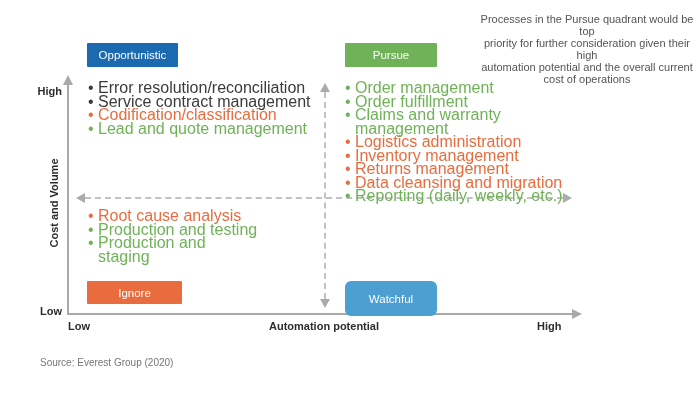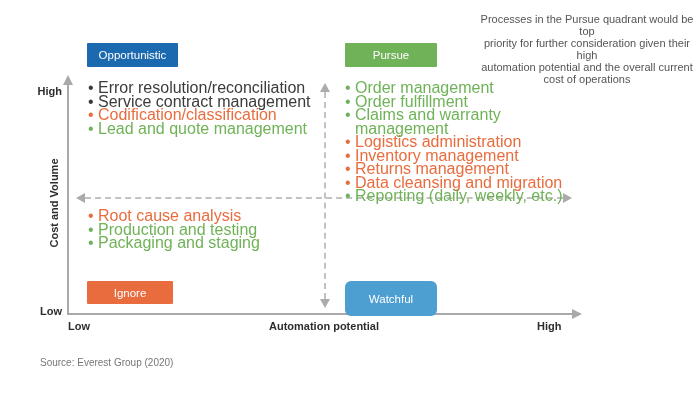--- a/index.html
+++ b/index.html
@@ -26,21 +26,21 @@
   .lbl-low-y{left:28px;top:305px;width:34px;text-align:right;}
   .lbl-cost{left:-25px;top:196px;width:160px;height:14px;text-align:center;transform:rotate(-90deg);transform-origin:center;}
   .lbl-low-x{left:68px;top:320px;}
   .lbl-auto{left:238px;top:320px;width:172px;text-align:center;}
   .lbl-high-x{left:537px;top:320px;}
   
   .qbox{position:absolute;display:flex;align-items:center;justify-content:center;
         color:#ffffff;font-size:11.5px;border-radius:1px;}
   .qbox-opportunistic{left:87px;top:43px;width:91px;height:24px;}
   .qbox-pursue{left:345px;top:43px;width:92px;height:24px;}
-  .qbox-ignore{left:87px;top:281px;width:86px;height:23px;text-align:center;}
+  .qbox-ignore{left:87px;top:281px;width:95px;height:23px;text-align:center;}
   .qbox-watchful{left:345px;top:281px;width:92px;height:35px;border-radius:6px;}
   
   ul.items{position:absolute;margin:0;padding:0;list-style:none;font-size:16px;line-height:13.5px;}
   ul.items li{position:relative;padding-left:10px;}
   ul.items li::before{content:"\2022";position:absolute;left:0;top:0;}
   .list-opportunistic{left:88px;top:81px;width:235px;}
   .list-pursue{left:345px;top:81px;width:235px;}
   .list-ignore{left:88px;top:209px;width:172px;}
   .list-watchful{left:345px;top:210px;width:235px;}
   .c-black{color:#3b3b3b;}
@@ -97,18 +97,18 @@
       <li class="c-green">Claims and warranty management</li>
       <li class="c-orange">Logistics administration</li>
       <li class="c-orange">Inventory management</li>
       <li class="c-orange">Returns management</li>
       <li class="c-orange">Data cleansing and migration</li>
       <li class="c-green">Reporting (daily, weekly, etc.)</li>
     </ul>
   <ul class="items list-ignore">
       <li class="c-orange">Root cause analysis</li>
       <li class="c-green">Production and testing</li>
-      <li class="c-green">Packaging and staging</li>
+      <li class="c-green">Production and staging</li>
     </ul>
 
   <div class="source">Source: Everest Group (2020)</div>
 
 </div>
 
 </body></html>

